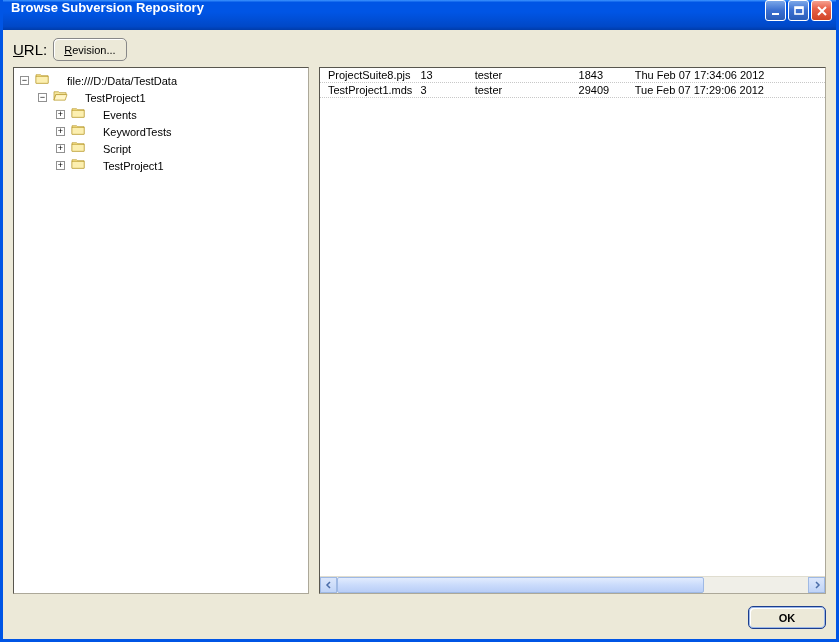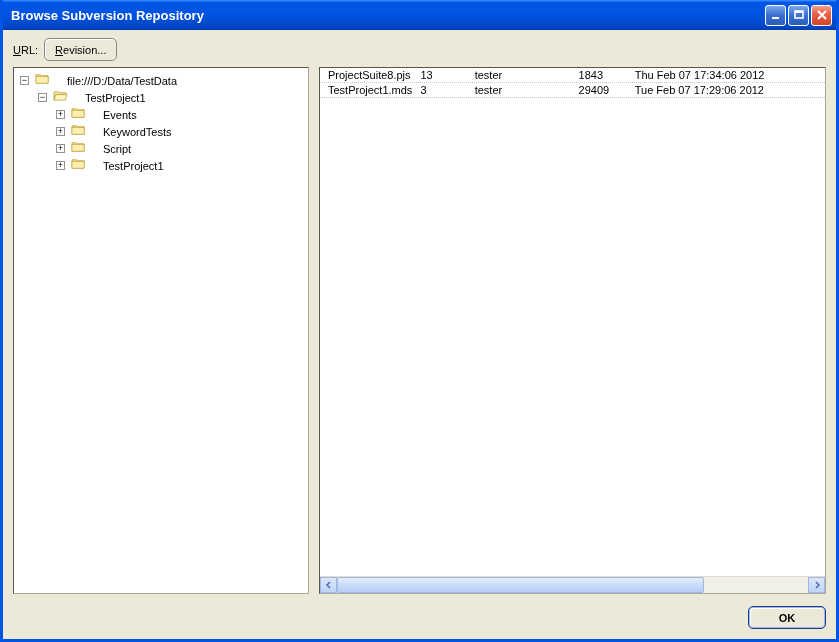--- a/index.html
+++ b/index.html
@@ -17,21 +17,21 @@
     border: 3px solid #0055e5;
     border-top: none;
     position: relative;
     display: flex;
     flex-direction: column;
   }
   .titlebar {
     height: 30px;
     background: linear-gradient(to bottom, #3d95ff 0%, #0055e5 8%, #0055e5 40%, #0048c7 88%, #003caa 100%);
     display: flex;
-    align-items: center;
+    align-items: flex-start;
     padding: 0 4px 0 8px;
     color: #fff;
     font-weight: bold;
     font-size: 13px;
   }
   .titlebar .spacer { flex: 1; }
   .win-btns { display: flex; gap: 2px; }
   .win-btn {
     width: 21px; height: 21px;
     border-radius: 3px;
@@ -46,21 +46,21 @@
     background: linear-gradient(to bottom, #f5a08f 0%, #e8624a 40%, #d14425 100%);
   }
   .win-btn svg { width: 12px; height: 12px; }
 
   .url-row {
     display: flex;
     align-items: center;
     padding: 8px 10px 6px 10px;
     gap: 6px;
   }
-  .url-label { font-size: 11px; text-align: center; }
+  .url-label { font-size: 15px; text-align: center; }
   .url-label u { text-decoration: underline; }
   .url-input {
     flex: 1;
     height: 21px;
     border: 1px solid #7f9db9;
     padding: 2px 4px;
     font-family: Tahoma, Arial, sans-serif;
     font-size: 11px;
     background: #fff;
   }

